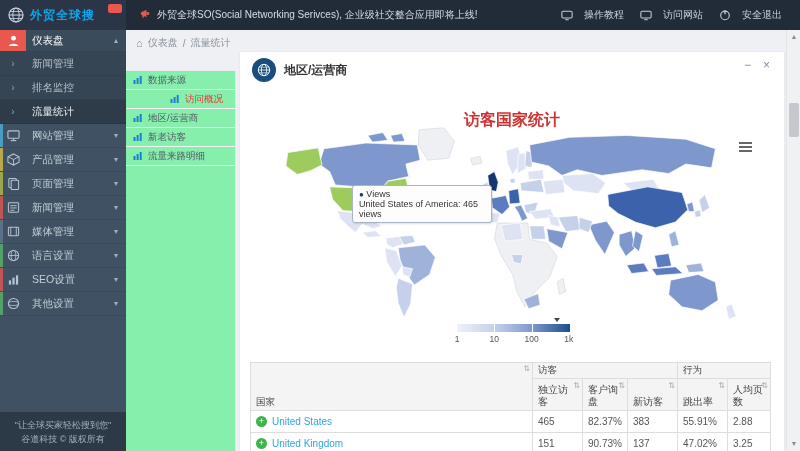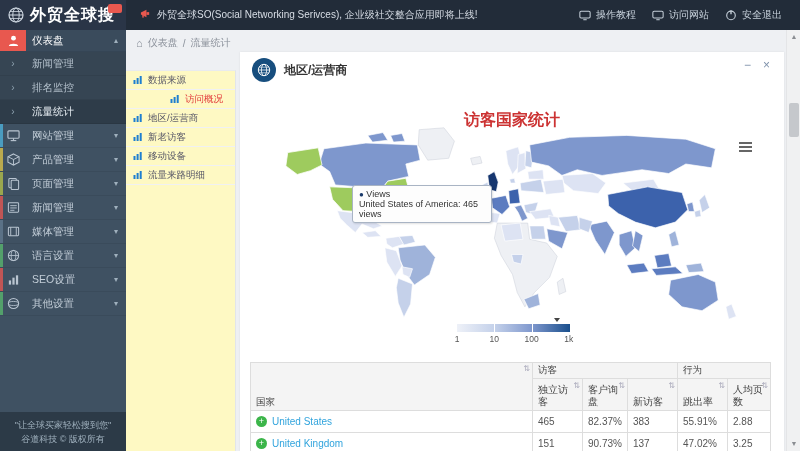--- a/index.html
+++ b/index.html
@@ -2,46 +2,46 @@
 <html><head>
 <meta charset="utf-8">
 <style>
   * { margin:0; padding:0; box-sizing:border-box; }
   html,body { width:800px; height:451px; overflow:hidden; }
   body { font-family:"Liberation Sans","DejaVu Sans",sans-serif; background:#eef0f3; position:relative; font-size:11px; }
 
   
   .topbar { position:absolute; left:0; top:0; width:800px; height:30px; background:#222c39; z-index:30; display:flex; align-items:center; }
   .logo-block { width:126px; height:30px; background:#2a3547; display:flex; align-items:center; padding-left:8px; position:relative; flex:0 0 auto; }
-  .logo-title { color:#ffffff; font-size:16px; font-weight:bold; margin-left:6px; letter-spacing:1px; }
+  .logo-title { color:#0ea5e9; font-size:12px; font-weight:bold; margin-left:6px; letter-spacing:1px; }
   .logo-badge { position:absolute; right:4px; top:4px; width:14px; height:9px; background:#e8584f; border-radius:2px; }
   .announce { display:flex; gap:6px; margin-left:14px; color:#d7dde5; font-size:10px; flex:1 1 auto; }
   .top-actions { display:flex; align-items:center; gap:16px; margin-right:18px; }
-  .top-action { display:flex; align-items:center; gap:5px; color:#c6d0da; font-size:10px; cursor:pointer; }
+  .top-action { display:flex; align-items:center; gap:11px; color:#c6d0da; font-size:10px; cursor:pointer; }
 
   
   .sidebar { position:absolute; left:0; top:30px; width:126px; height:421px; background:#3f5162; z-index:20; }
   .side-item { position:relative; height:24px; display:flex; align-items:center; color:#c3ced8; font-size:10.5px; cursor:pointer; border-bottom:1px solid rgba(0,0,0,0.07); }
   .side-item .strip { position:absolute; left:0; top:0; width:3px; height:100%; }
   .side-item .ic { width:26px; display:flex; justify-content:center; align-items:center; flex:0 0 auto; }
   .side-item .lbl { flex:1 1 auto; padding-left:6px; }
   .side-item .chev { margin-right:8px; font-size:8px; color:#9fb0bd; }
   .side-item.section-active { height:22px; background:#3a4b5c; color:#fff; }
   .side-item.section-active .ic { background:#e8584f; height:100%; }
   .side-sub { background:#364553; }
   .side-sub .side-item { height:24px; color:#b4c1cc; }
   .side-sub .side-item .arrow { width:26px; text-align:center; font-size:10px; color:#8da0af; }
   .side-sub .side-item.selected { background:#2e3c49; color:#e6edf2; }
   .side-footer { position:absolute; left:0; bottom:0; width:100%; height:39px; background:#2c3a47; color:#9fb0bd; font-size:9px; text-align:center; padding-top:6px; line-height:14px; }
 
   
   .breadcrumb { position:absolute; left:136px; top:36px; color:#8b919b; font-size:10px; display:flex; gap:5px; align-items:center; z-index:5; }
 
   
-  .submenu { position:absolute; left:126px; top:70px; width:110px; height:381px; background:#fef9c3; border-right:1px solid #e2e5e9; border-top:1px solid #e9ebee; z-index:5; }
+  .submenu { position:absolute; left:126px; top:70px; width:110px; height:381px; background:#86efac; border-right:1px solid #e2e5e9; border-top:1px solid #e9ebee; z-index:5; }
   .submenu-item { height:19px; display:flex; align-items:center; gap:5px; padding-left:7px; border-bottom:1px solid #f0f1f3; font-size:9.5px; color:#556; cursor:pointer; }
   .submenu-item.active { color:#e23a3a;padding-left:44px; }
 
   
   .panel { position:absolute; left:240px; top:52px; width:544px; height:399px; background:#fff; box-shadow:0 0 2px rgba(0,0,0,0.08); z-index:5; }
   .panel-head { position:relative; height:36px; display:flex; align-items:center; padding-left:12px; }
   .panel-globe { width:24px; height:24px; border-radius:50%; background:#174e7e; display:flex; align-items:center; justify-content:center; }
   .panel-title { font-size:12px; font-weight:bold; color:#333; margin-left:8px; }
   .panel-tools { position:absolute; right:14px; top:6px; color:#7f92ab; font-size:12px; display:flex; gap:12px; }
   .panel-tools span { cursor:pointer; }
@@ -314,30 +314,20 @@
     </div>
     <div class="submenu-item">
       <span>
         <svg width="10" height="10" viewBox="0 0 10 10">
           <rect x="0.5" y="5" width="2" height="4" fill="#1e7fd0"></rect>
           <rect x="3.6" y="3" width="2" height="6" fill="#1e7fd0"></rect>
           <rect x="6.7" y="1" width="2" height="8" fill="#1e7fd0"></rect>
         </svg>
       </span>
       <span>新老访客</span>
-    </div>
-    <div class="submenu-item">
-      <span>
-        <svg width="10" height="10" viewBox="0 0 10 10">
-          <rect x="0.5" y="5" width="2" height="4" fill="#1e7fd0"></rect>
-          <rect x="3.6" y="3" width="2" height="6" fill="#1e7fd0"></rect>
-          <rect x="6.7" y="1" width="2" height="8" fill="#1e7fd0"></rect>
-        </svg>
-      </span>
-      <span>移动设备</span>
     </div>
     <div class="submenu-item">
       <span>
         <svg width="10" height="10" viewBox="0 0 10 10">
           <rect x="0.5" y="5" width="2" height="4" fill="#1e7fd0"></rect>
           <rect x="3.6" y="3" width="2" height="6" fill="#1e7fd0"></rect>
           <rect x="6.7" y="1" width="2" height="8" fill="#1e7fd0"></rect>
         </svg>
       </span>
       <span>流量来路明细</span>

